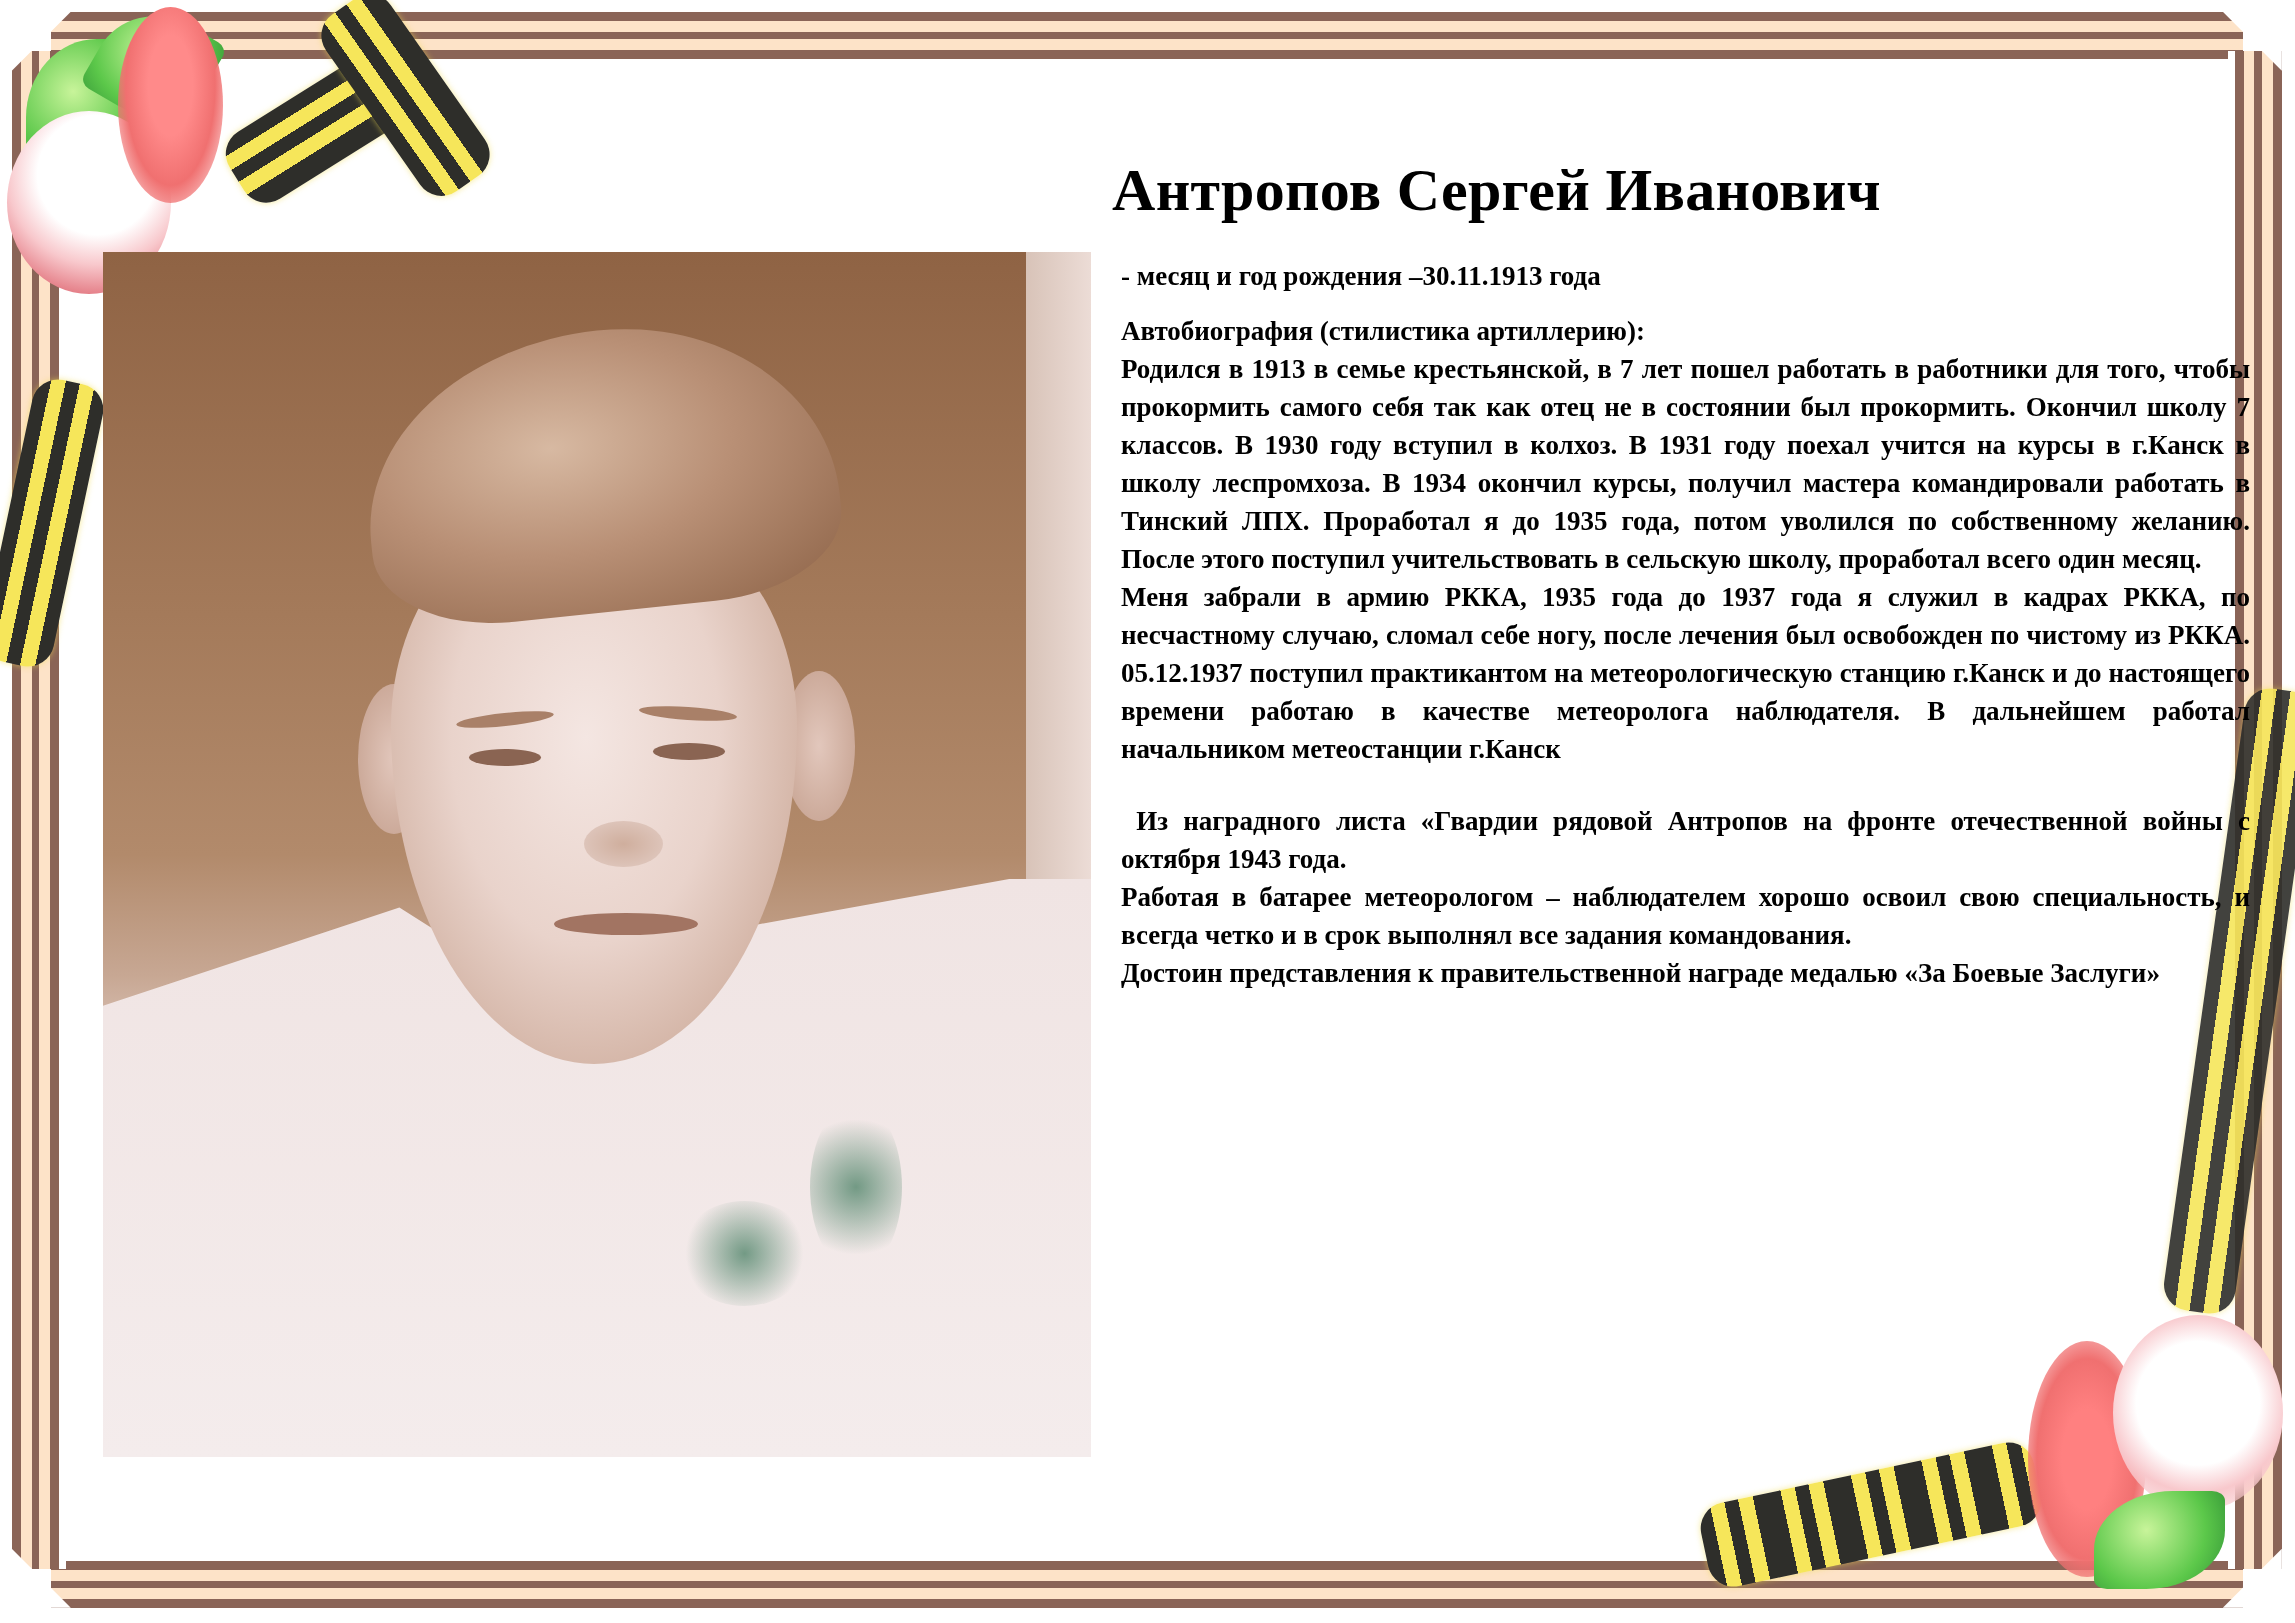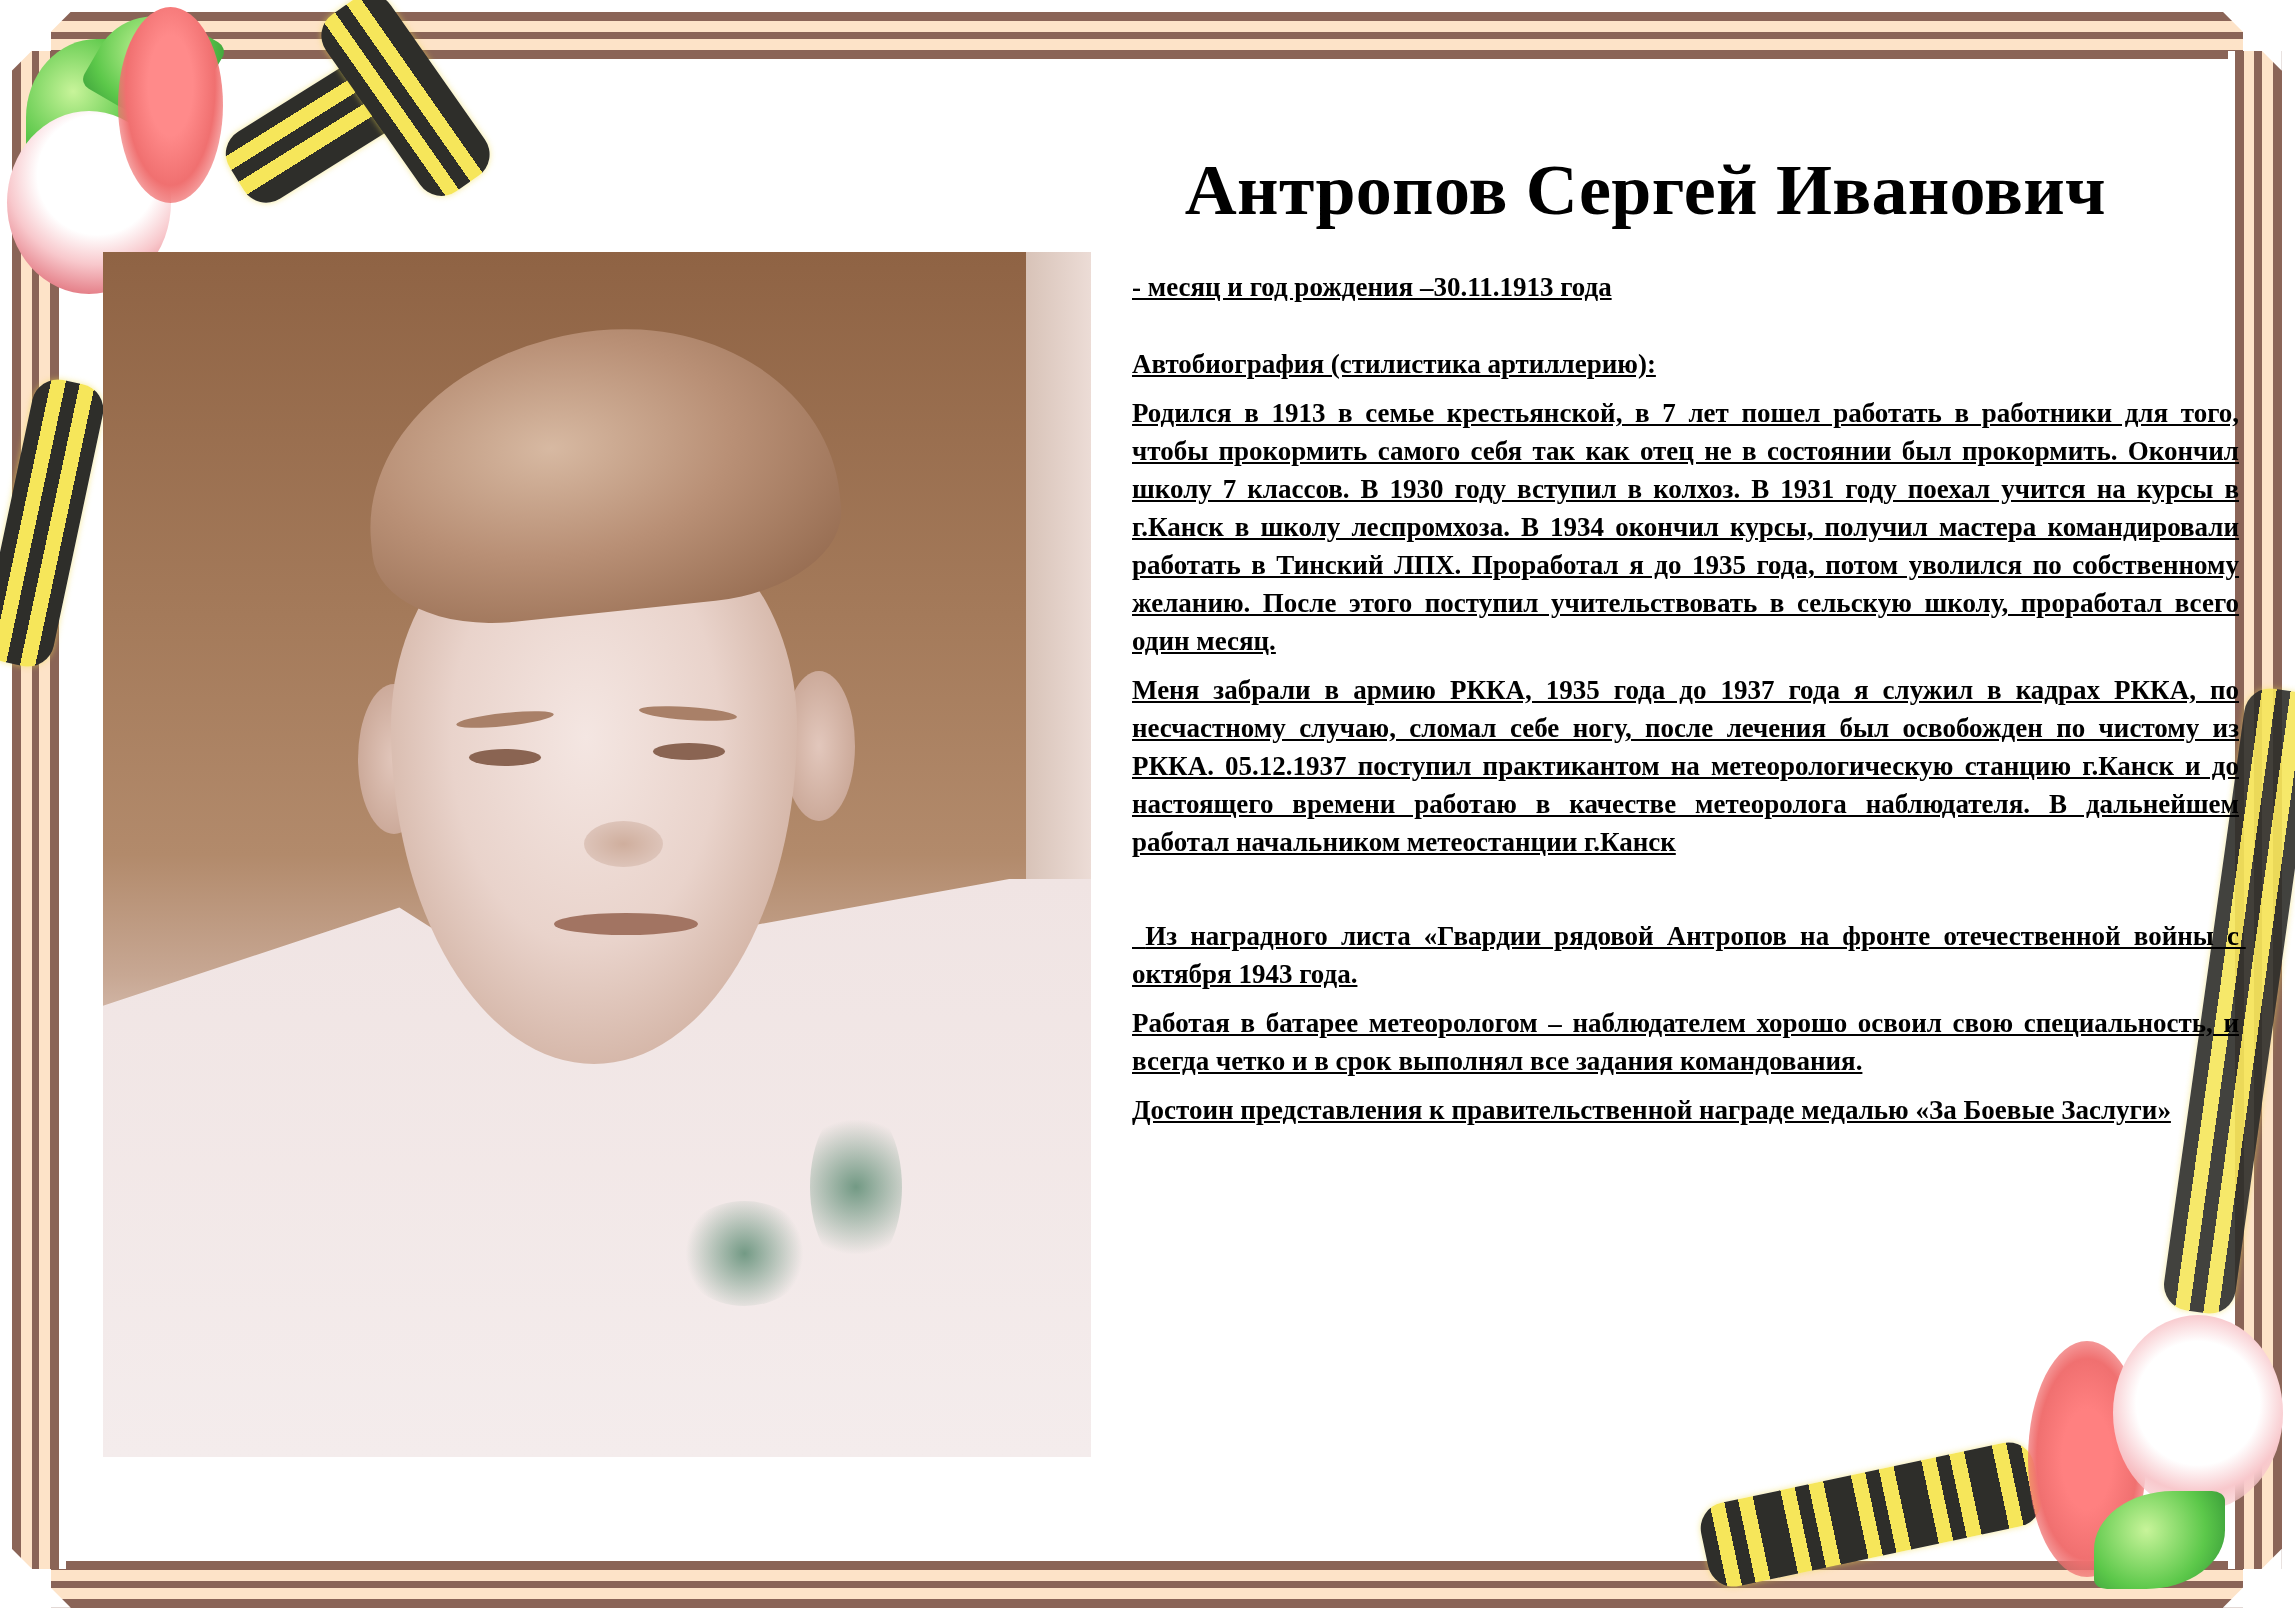--- a/index.html
+++ b/index.html
@@ -51,25 +51,25 @@
   .photo .eye.l { left:366px; top:497px; }
   .photo .eye.r { left:550px; top:491px; }
   .photo .brow { position:absolute; width:98px; height:13px; border-radius:50%; background:#a98068; }
   .photo .brow.l { left:353px; top:461px; transform:rotate(-6deg); }
   .photo .brow.r { left:536px; top:455px; transform:rotate(4deg); }
   .photo .mouth { position:absolute; left:451px; top:661px; width:144px; height:22px; border-radius:50%; background:#a27462; }
   .photo .nose { position:absolute; left:481px; top:569px; width:79px; height:46px; border-radius:50%; background:radial-gradient(ellipse,#cfae9d,#e3cdc5); }
   .photo .stain { position:absolute; border-radius:50%; background:radial-gradient(circle,rgba(60,120,90,.7),rgba(60,120,90,0) 70%); }
 
   
-  .title { position:absolute; left:1112px; top:154px; width:994px; text-align:right; font-weight:bold;
-    font-size:72px; line-height:72px; color:#000; letter-spacing:0.3px; }
+  .title { position:absolute; left:1112px; top:154px; width:994px; text-align:left; font-weight:bold;
+    font-size:60px; line-height:72px; color:#000; letter-spacing:0.3px; }
   .textcol { position:absolute; left:1121px; top:257px; width:1129px; color:#000; font-weight:bold;
     font-size:27px; line-height:38px; }
-  .textcol p { margin:11px; text-align:justify;text-decoration:underline; }
+  .textcol p { margin:0; text-align:justify; }
   .textcol .gap { height:17px; }
   .textcol .nat-dot { font-weight:normal; }
   .textcol p.last-left { text-align:left; }
 </style>
 </head>
 <body>
 
 <div class="frame">
   <div class="stripe-h top"></div>
   <div class="stripe-h bottom"></div>

